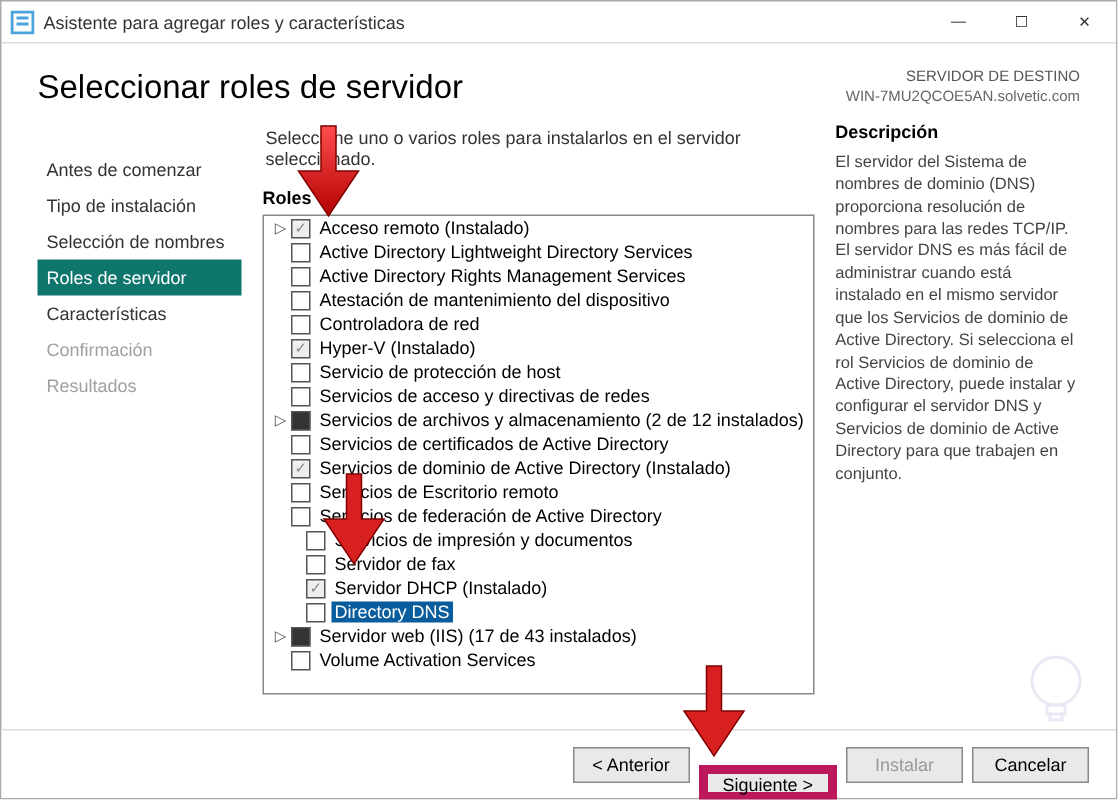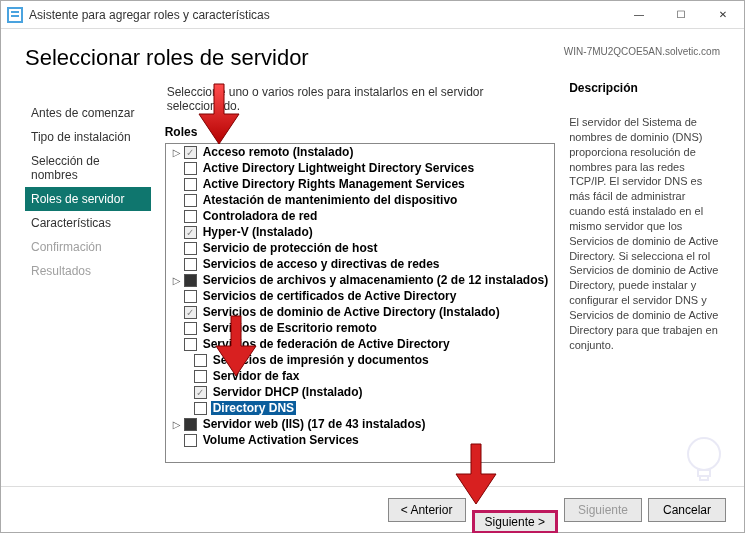--- a/index.html
+++ b/index.html
@@ -40,37 +40,37 @@
   .section-label { font-weight: 600; font-size: 12px; margin-bottom: 4px; }
 
   .roles-box { border:1px solid #888; height: 320px; overflow:auto; background:#fff; position:relative; font-size:12px; }
   .role-row { display:flex; align-items:center; padding: 1px 4px; white-space:nowrap; }
   .role-row .exp { width:14px; text-align:center; color:#555; font-size:10px; cursor:pointer; }
   .role-row .chk { width:13px; height:13px; border:1px solid #555; margin-right:4px; display:inline-flex;align-items:center;justify-content:center; font-size:10px; background:#fff; cursor:pointer; }
   .role-row .chk.checked::after { content:"✓"; color:#333; }
   .role-row .chk.filled { background:#333; }
   .role-row .chk.dimmed { background:#eee; }
   .role-row .chk.dimmed.checked::after { color:#888; }
-  .role-row .lbl { padding: 0 2px; font-weight: bold; }
+  .role-row .lbl { padding: 0 2px; }
   .role-row .lbl.selected { background:#0a5d9c; color:#fff; }
   .indent-1 { padding-left: 14px; }
 
   .desc { width: 180px; padding-top: 0; }
-  .desc .section-label { margin-bottom: 20px; }
+  .desc .section-label { margin-bottom: 6px; }
   .desc-text { font-size: 11px; color:#444; line-height:1.35; }
 
   
   .roles-box::-webkit-scrollbar { height: 16px; width:16px; }
   .roles-box::-webkit-scrollbar-track { background:#f0f0f0; }
   .roles-box::-webkit-scrollbar-thumb { background:#c2c2c2; }
 
   
   .footer { position:absolute; bottom:0; left:0; right:0; height: 46px; border-top:1px solid #ddd; display:flex; justify-content:flex-end; align-items:center; padding: 0 18px; gap:6px; background:#fff; }
   .btn { min-width: 78px; height: 24px; border:1px solid #888; background:#e9e9e9; font-size:12px; cursor:pointer; padding: 0 10px; }
-  .btn.highlight { border:3px solid #be185d;margin-top:25px; }
+  .btn.highlight { border:6px solid #be185d;margin-top:25px; }
   .btn:disabled, .btn.disabled { color:#999; cursor:default; }
 
   
   .arrow { position:absolute; z-index:50; pointer-events:none; }
 
   
   .bulb { position:absolute; right:10px; bottom:42px; width:60px; height:60px; opacity:0.18; pointer-events:none; }
 </style>
 </head>
 <body>
@@ -88,20 +88,21 @@
     <div class="controls">
       <div class="ctrl">—</div>
       <div class="ctrl">☐</div>
       <div class="ctrl close">✕</div>
     </div>
   </div>
 
   <div class="header">
     <h1>Seleccionar roles de servidor</h1>
     <div class="dest">
+      <div class="lbl">SERVIDOR DE DESTINO</div>
       <div>WIN-7MU2QCOE5AN.solvetic.com</div>
     </div>
   </div>
 
   <div class="body">
 
     <div class="nav" id="nav">
         <div class="nav-item">Antes de comenzar</div>
         <div class="nav-item">Tipo de instalación</div>
         <div class="nav-item">Selección de nombres</div>
@@ -215,21 +216,21 @@
 
     <div class="desc">
       <div class="section-label">Descripción</div>
       <div class="desc-text">El servidor del Sistema de nombres de dominio (DNS) proporciona resolución de nombres para las redes TCP/IP. El servidor DNS es más fácil de administrar cuando está instalado en el mismo servidor que los Servicios de dominio de Active Directory. Si selecciona el rol Servicios de dominio de Active Directory, puede instalar y configurar el servidor DNS y Servicios de dominio de Active Directory para que trabajen en conjunto.</div>
     </div>
   </div>
 
   <div class="footer">
     <button class="btn">&lt; Anterior</button>
     <button class="btn highlight">Siguiente &gt;</button>
-    <button class="btn disabled" disabled="">Siguiente</button>
+    <button class="btn disabled" disabled="">Instalar</button>
     <button class="btn">Cancelar</button>
   </div>
 
   <svg class="arrow" style="left:193px; top:78px;" width="50" height="70" viewBox="0 0 50 70">
     <defs>
         <linearGradient id="g1" x1="0" y1="0" x2="0" y2="1">
           <stop offset="0" stop-color="#ff4d4d"></stop>
           <stop offset="1" stop-color="#b30000"></stop>
         </linearGradient>
       </defs>

